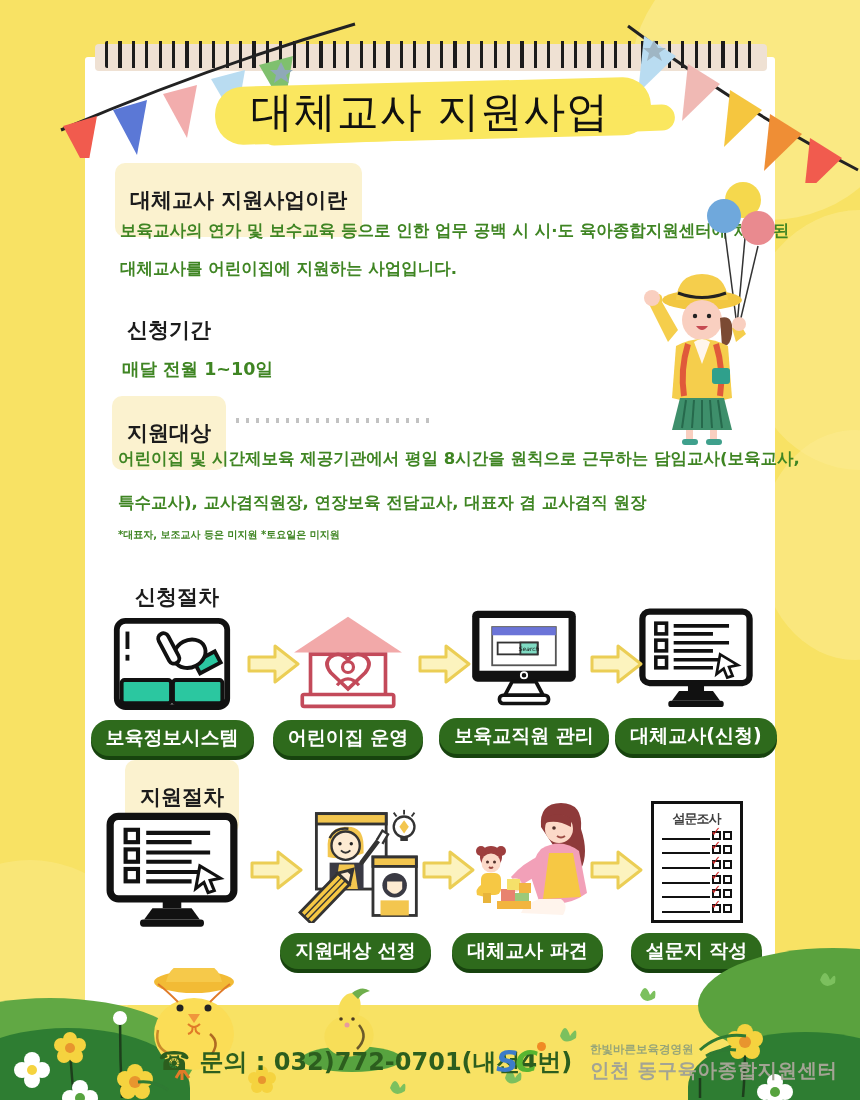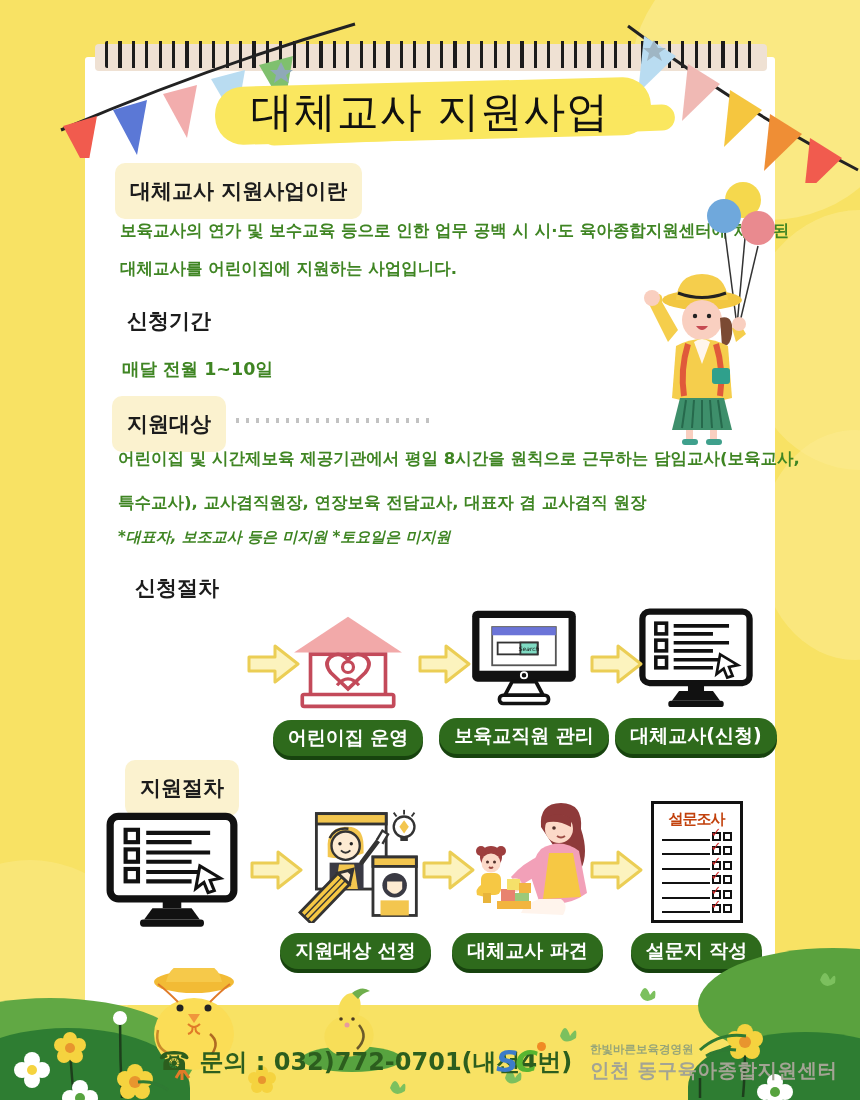--- a/index.html
+++ b/index.html
@@ -23,42 +23,42 @@
   .bunting-right { left:620px; top:8px; }
 
   .title-wrap { position:absolute; left:85px; top:82px; width:690px; text-align:center; }
   .page-title { display:inline-block; position:relative; z-index:0; font-size:42px; font-weight:400;
     letter-spacing:1px; color:#101010; padding:2px 8px; }
   .page-title::before { content:""; position:absolute; z-index:-1; left:-28px; right:-34px; top:0px; bottom:2px;
     background:#FAE75F; border-radius:28px; transform:rotate(-1.4deg); }
   .page-title::after { content:""; position:absolute; z-index:-1; left:18px; right:-58px; top:30px; height:26px;
     background:#FAE75F; border-radius:14px; transform:rotate(-2.2deg); }
 
-  .sec-head { position:absolute; padding:14px 15px; border-radius:10px; font-size:21px; font-weight:700; color:#1c1c1c; white-space:nowrap; }
+  .sec-head { position:absolute; padding:23px 15px; border-radius:10px; font-size:21px; font-weight:700; color:#1c1c1c; white-space:nowrap; }
   .head-cream { background:#FBF2CF; }
   .head-plain { background:#ffffff; }
 
   .green-text { position:absolute; color:#3F8523; font-size:16.5px; font-weight:600; white-space:nowrap; }
-  .note-text { font-size:15px;font-style:italic; }
+  .note-text { font-size:10px; }
 
   .dots { position:absolute; left:236px; top:418px; width:200px; height:5px;
     background:repeating-linear-gradient(90deg,#C2C2C2 0 3px, transparent 3px 10px); }
 
   .step { position:absolute; display:flex; flex-direction:column; align-items:center; }
   .icon-box { display:flex; align-items:flex-end; justify-content:center; }
   .row1 .icon-box { height:98px; }
   .row2 .icon-box { height:128px; }
   .pill { margin-top:10px; background:#2E6A1C; color:#FFFFFF; font-weight:700; font-size:19px;
     padding:5px 15px; border-radius:21px; box-shadow:0 4px 0 #17430E; white-space:nowrap; }
 
   .flow-arrow { position:absolute; width:54px; height:44px; }
 
   .survey-paper { width:92px; height:122px; background:#fff; border:3px solid #111; padding:6px 8px 4px 8px;
     display:flex; flex-direction:column; }
-  .survey-title { font-size:15px; font-weight:800; color:#c2410c; text-align:center; letter-spacing:-1px; margin-bottom:0; }
+  .survey-title { font-size:13px; font-weight:800; color:#404040; text-align:center; letter-spacing:-1px; margin-bottom:0; }
   .survey-row { flex:1; display:flex; align-items:flex-end; gap:2px; padding-bottom:3px; }
   .survey-line { flex:1; border-bottom:2px solid #111; height:2px; }
   .cbox { width:9px; height:9px; border:2px solid #111; position:relative; flex:none; }
   .cbox.checked::after { content:"✓"; position:absolute; left:-3px; top:-9px; color:#D42B2B; font-size:13px; font-weight:800; }
 
   .footer-line { position:absolute; left:158px; top:1046px; font-size:24px; font-weight:700; color:#2C5E1E; white-space:nowrap; }
   .phone-glyph { margin-right:9px; font-size:26px; }
   .logo-block { position:absolute; left:496px; top:1042px; display:flex; align-items:flex-start;gap:36px; }
   .logo-mark { font-size:31px; font-weight:800; font-style:italic; letter-spacing:-3px; line-height:38px; }
   .logo-s { color:#3D7CC9; } .logo-c { color:#58B531; }
@@ -158,20 +158,37 @@
   <div class="green-text" style="left:122px; top:357px; font-size:17.5px;">매달 전월 1~10일</div>
 
   <div class="sec-head head-cream" style="left:112px; top:396px;">지원대상</div>
   <div class="dots"></div>
   <div class="green-text" style="left:118px; top:448px;">어린이집 및 시간제보육  제공기관에서 평일 8시간을 원칙으로 근무하는 담임교사(보육교사,</div>
   <div class="green-text" style="left:118px; top:492px;">특수교사), 교사겸직원장, 연장보육 전담교사, 대표자 겸 교사겸직 원장</div>
   <div class="green-text note-text" style="left:118px; top:528px;">*대표자, 보조교사 등은 미지원  *토요일은 미지원</div>
 
   <div class="sec-head head-plain" style="left:120px; top:560px;">신청절차</div>
 
+  <div class="step row1" style="left:96px; top:612px; width:152px;">
+    <div class="icon-box">
+      <svg width="118" height="92" viewBox="0 0 120 95">
+        <rect x="3" y="3" width="114" height="89" rx="9" fill="#fff" stroke="#111" stroke-width="6"></rect>
+        <line x1="14" y1="14" x2="14" y2="32" stroke="#111" stroke-width="4"></line>
+        <line x1="14" y1="38" x2="14" y2="44" stroke="#111" stroke-width="4"></line>
+        <rect x="8" y="64" width="51" height="24" rx="3" fill="#2BC7A0" stroke="#111" stroke-width="4"></rect>
+        <rect x="61" y="64" width="51" height="24" rx="3" fill="#2BC7A0" stroke="#111" stroke-width="4"></rect>
+        <g transform="rotate(-28 72 38)">
+          <rect x="78" y="50" width="24" height="13" fill="#2BC7A0" stroke="#111" stroke-width="4"></rect>
+          <ellipse cx="78" cy="40" rx="17" ry="14" fill="#fff" stroke="#111" stroke-width="4"></ellipse>
+          <rect x="56" y="8" width="11" height="34" rx="5.5" fill="#fff" stroke="#111" stroke-width="4"></rect>
+        </g>
+      </svg>
+    </div>
+    <div class="pill">보육정보시스템</div>
+  </div>
 
   <div class="step row1" style="left:278px; top:612px; width:140px;">
     <div class="icon-box">
       <svg width="122" height="96" viewBox="0 0 130 105">
         <polygon points="65,3 6,42 124,42" fill="#F2A9A9"></polygon>
         <rect x="24" y="44" width="82" height="46" fill="#fff" stroke="#C34A5A" stroke-width="4"></rect>
         <rect x="15" y="88" width="100" height="13" rx="2" fill="#fff" stroke="#C34A5A" stroke-width="4"></rect>
         <path d="M65,82 L46,64 Q38,54 46,47 Q56,40 65,50 Q74,40 84,47 Q92,54 84,64 Z" fill="none" stroke="#C34A5A" stroke-width="4"></path>
         <circle cx="65" cy="58" r="6" fill="none" stroke="#C34A5A" stroke-width="3.5"></circle>
         <path d="M53,78 Q65,64 77,78" fill="none" stroke="#C34A5A" stroke-width="3.5"></path>

